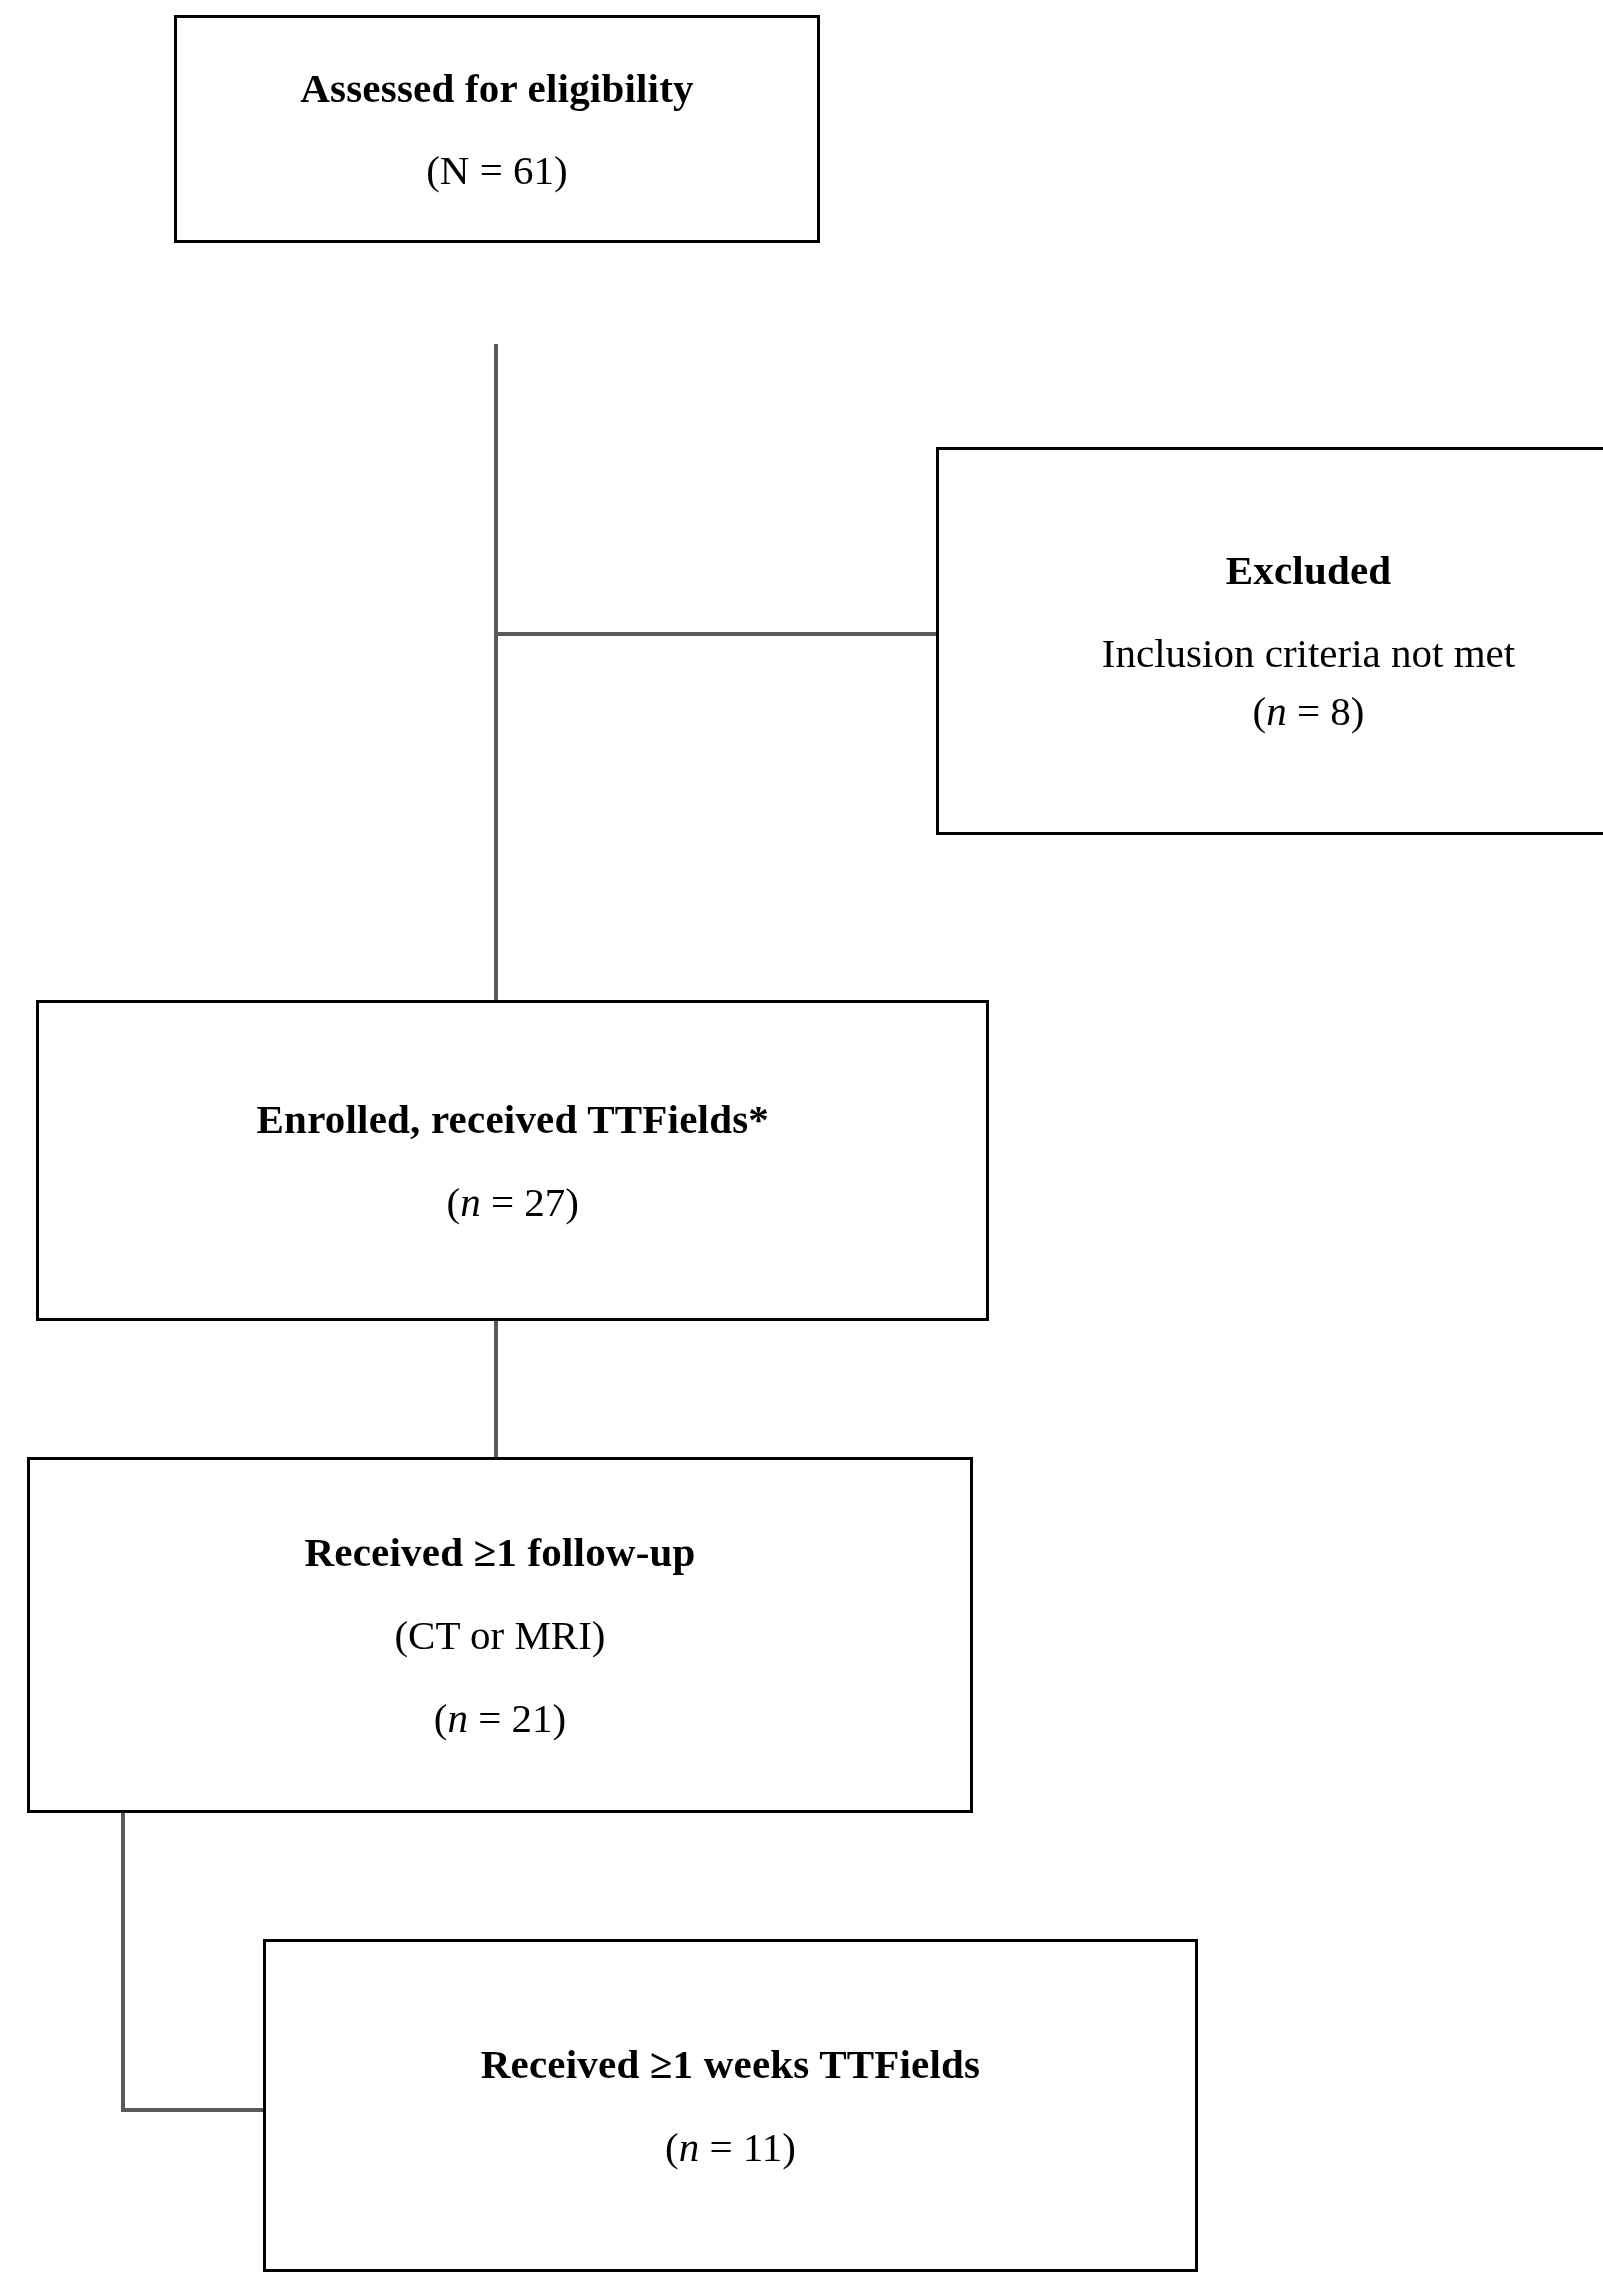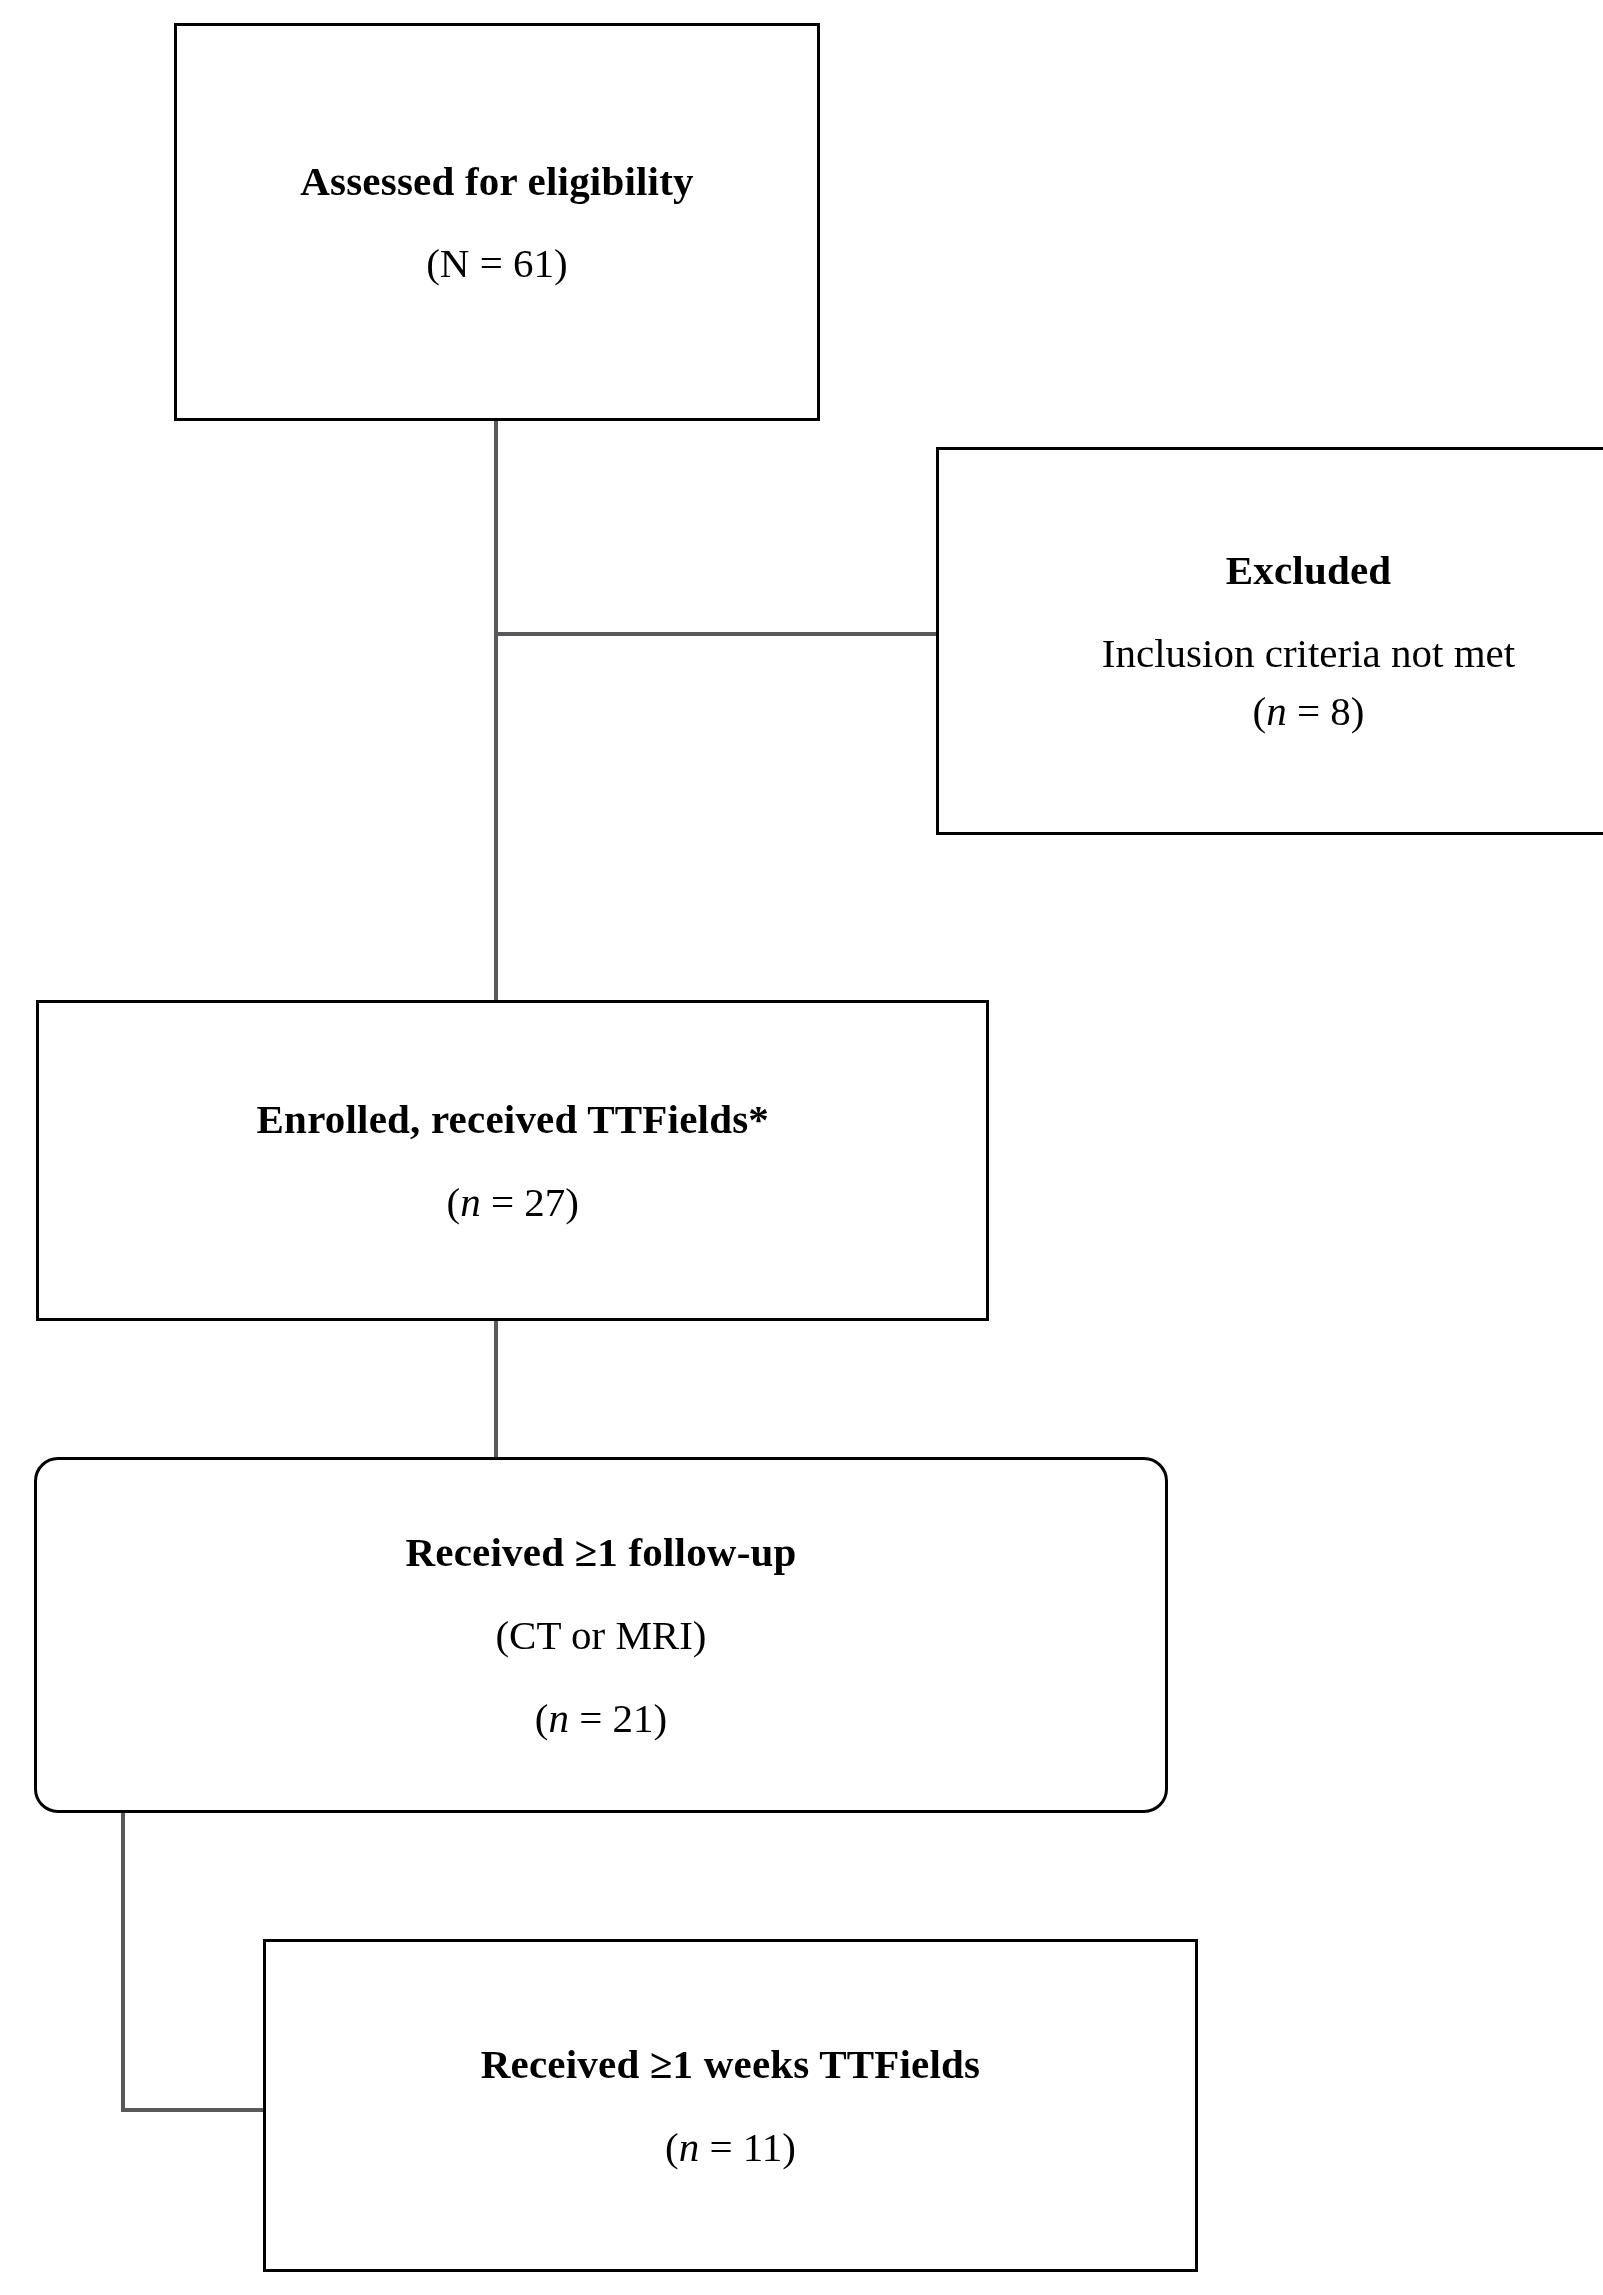--- a/index.html
+++ b/index.html
@@ -49,24 +49,24 @@
   
   .conn {
     position: absolute;
     background: #59595b;
     z-index: 1;
   }
   .conn.vert { width: 4.1px; }
   .conn.horz { height: 4.1px; }
 
   
-  #node-assessed   { left: 174px;  top: 23px;   width: 646px; height: 398px; }
+  #node-assessed   { left: 174px;  top: 15px;   width: 646px; height: 228px; }
   #node-excluded   { left: 936px; top: 447px;  width: 745px; height: 388px; }
   #node-enrolled   { left: 20.3px;   top: 1000px; width: 953px; height: 321px; margin-left: 16px; }
-  #node-followup   { left: 34px;   top: 1457px; width: 1134px; height: 356px; border-radius: 24px; }
+  #node-followup   { left: 27px;   top: 1457px; width: 946px; height: 356px; }
   #node-12weeks    { left: 263px;  top: 1939px; width: 935px; height: 333px; }
 
   
   #conn-assessed-down   { left: 494px; top: 344px;  height: 659px; }
   #conn-excluded-branch { left: 494px; top: 632px; width: 444px;  }
   #conn-enrolled-down   { left: 494px; top: 1318px; height: 142px; }
   #conn-followup-down   { left: 121px; top: 1809px; height: 303px; }
   #conn-followup-right  { left: 121px; top: 2108px; width: 145px; }
 </style>
 </head>

